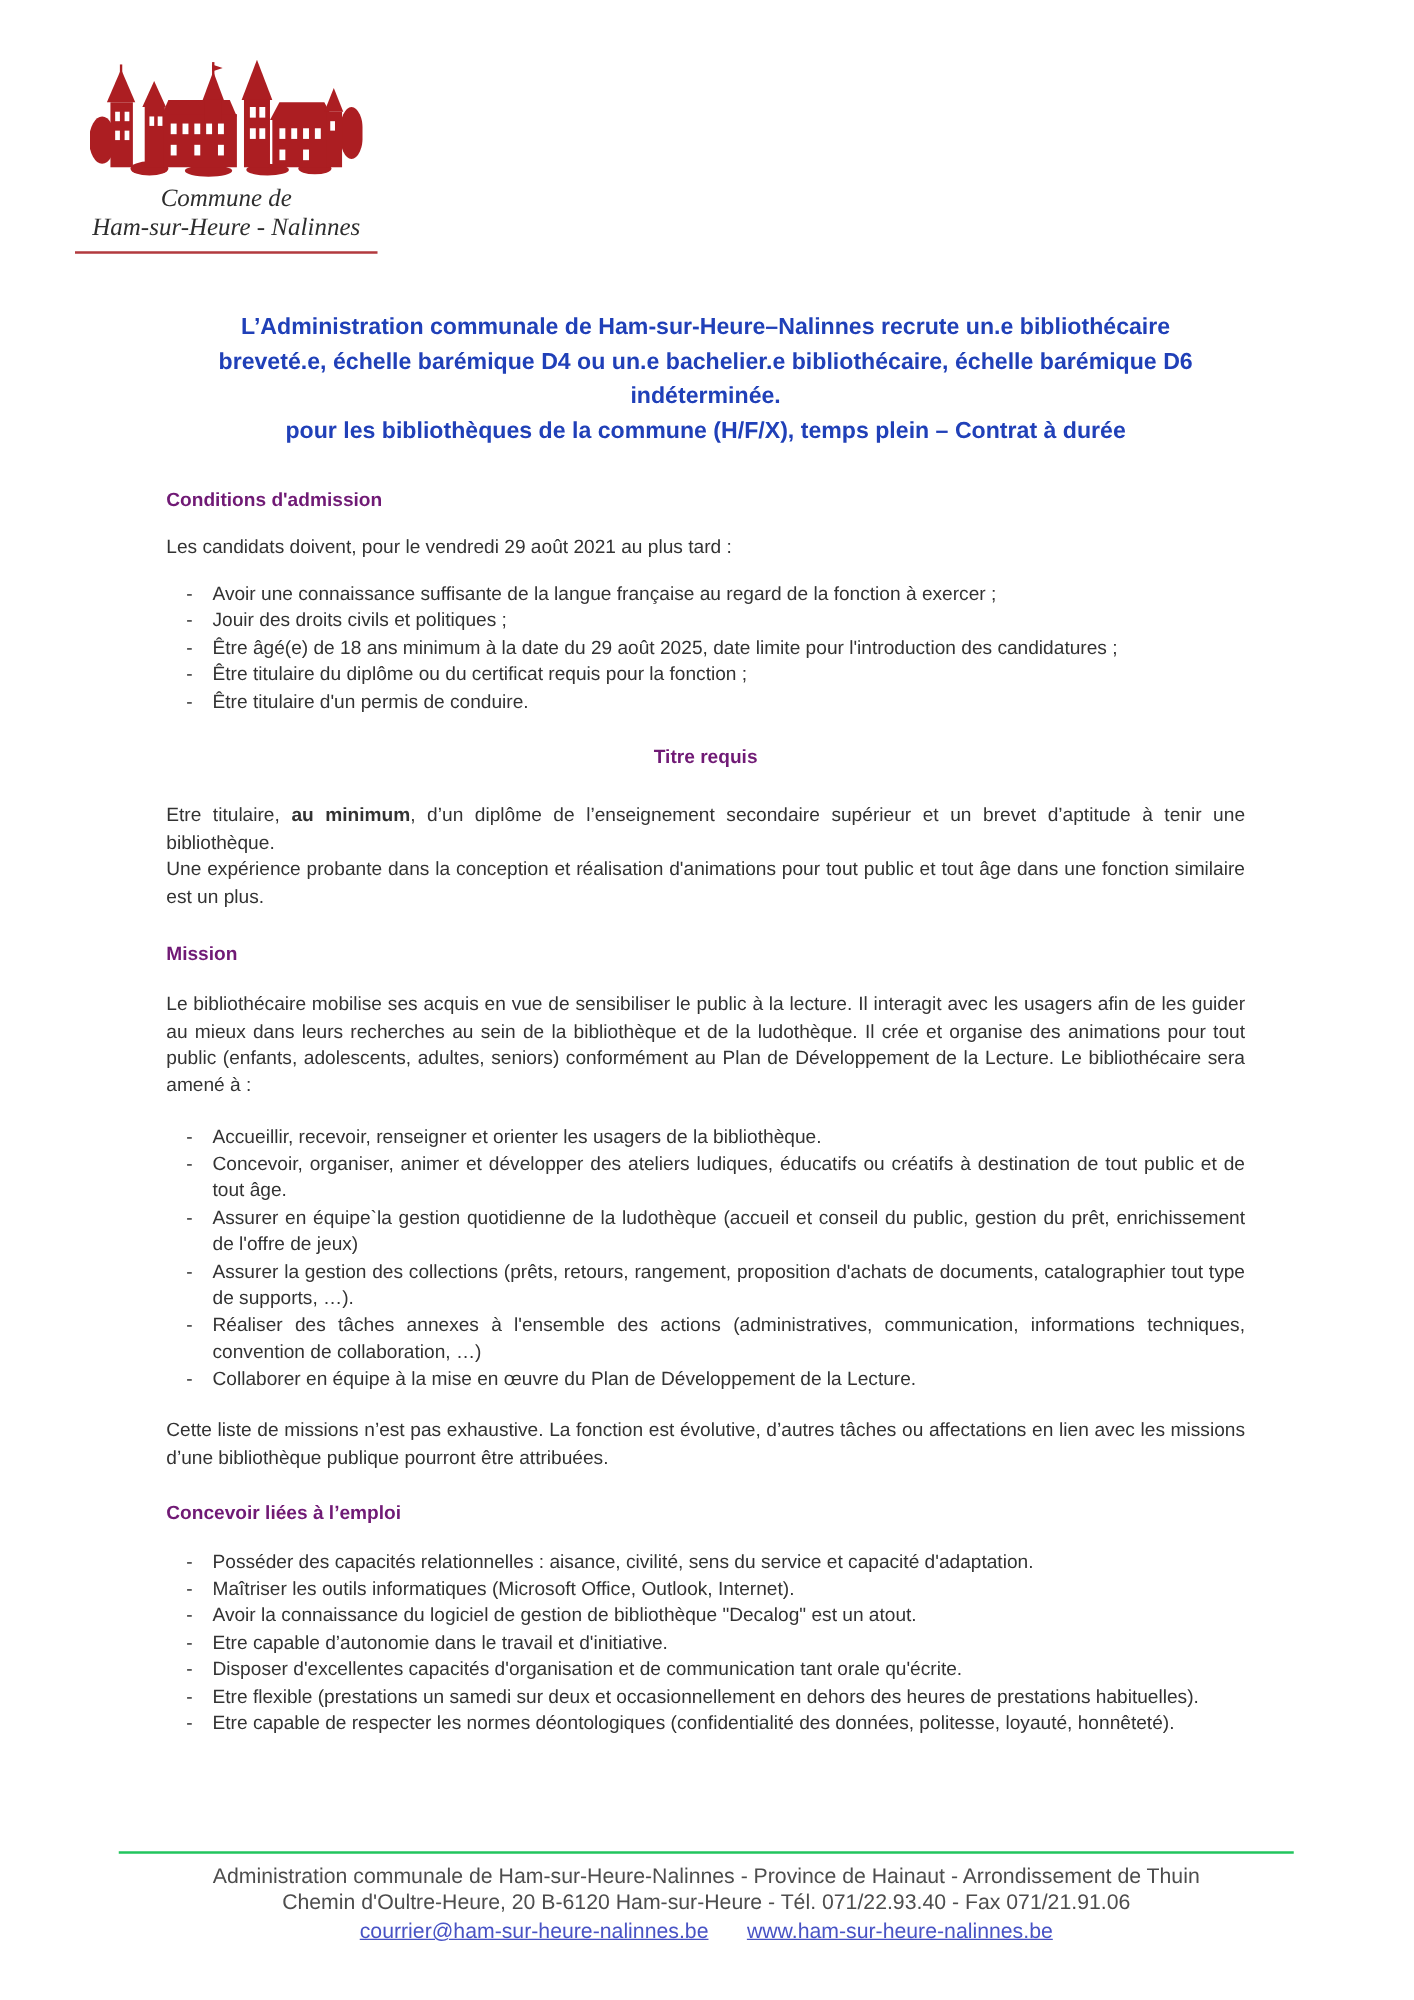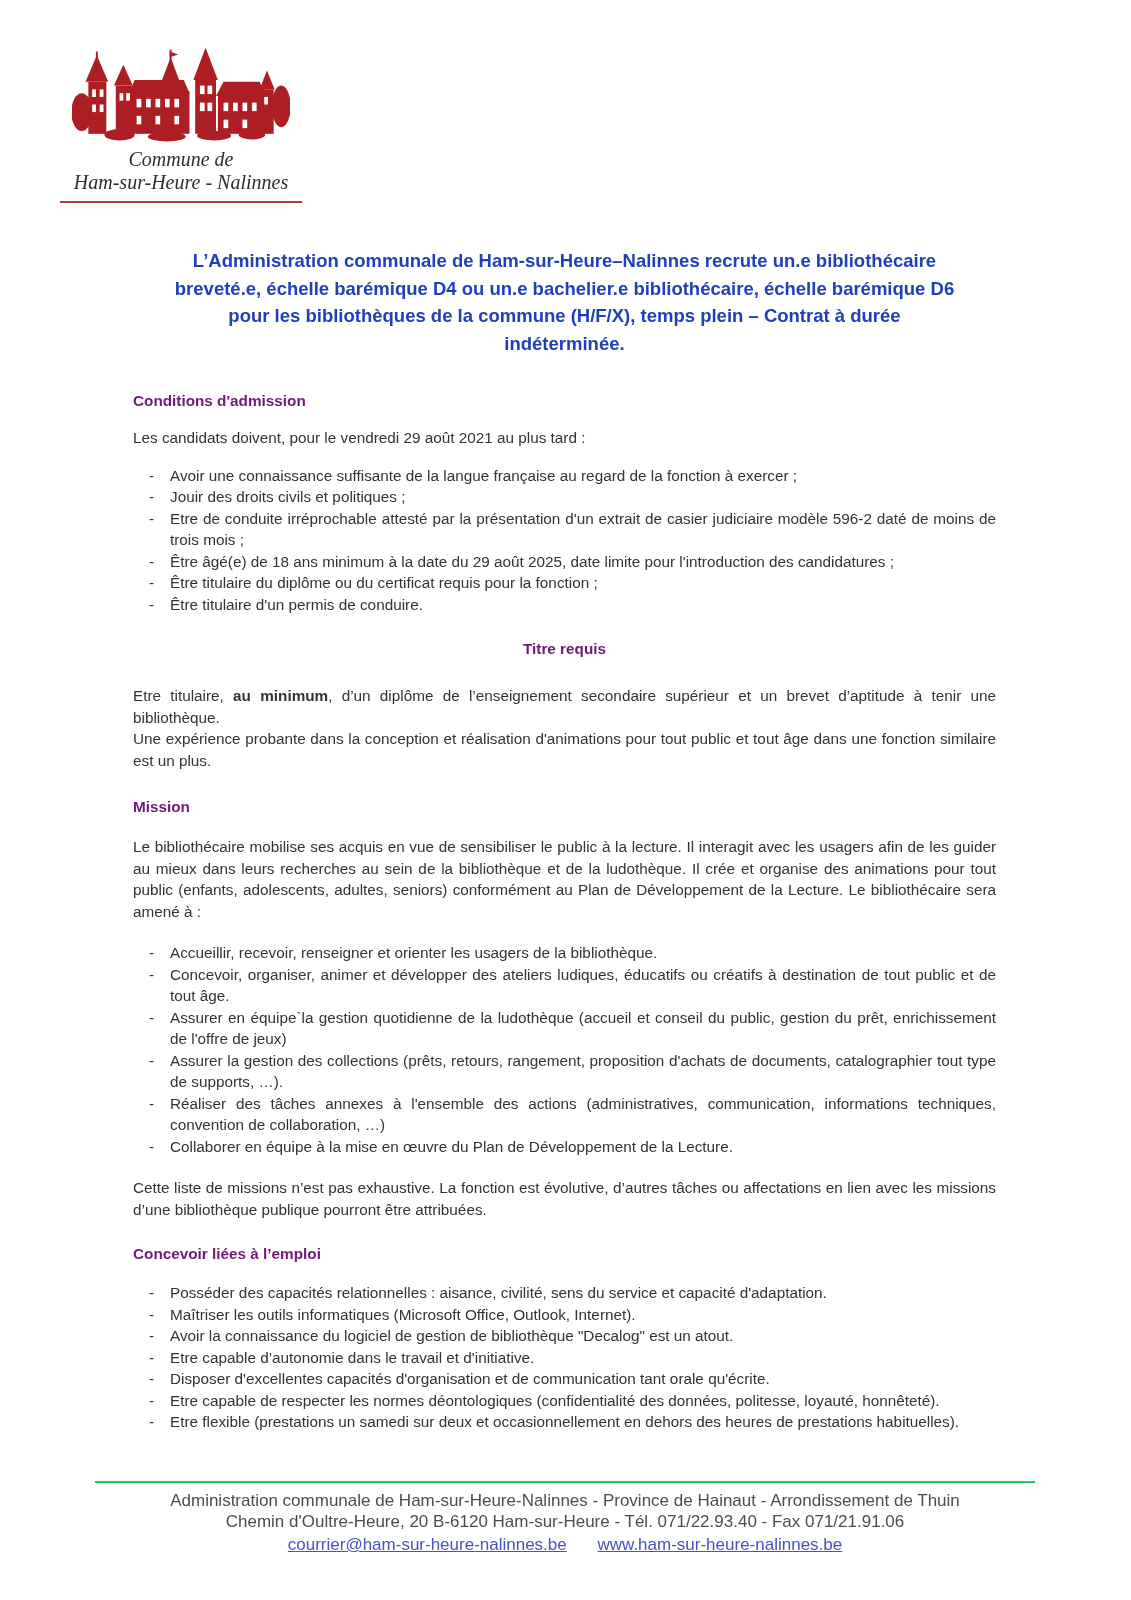--- a/index.html
+++ b/index.html
@@ -110,30 +110,29 @@
     <div class="logo-text">Commune de</div>
     <div class="logo-text">Ham-sur-Heure - Nalinnes</div>
     <hr class="logo-rule">
   </div>
 
   <div class="content">
 
     <div class="doc-title">
       <div>L’Administration communale de Ham-sur-Heure–Nalinnes recrute un.e bibliothécaire</div>
       <div>breveté.e, échelle barémique D4 ou un.e bachelier.e bibliothécaire, échelle barémique D6</div>
+      <div>indéterminée.</div>
       <div>pour les bibliothèques de la commune (H/F/X), temps plein – Contrat à durée</div>
-      <div>indéterminée.</div>
     </div>
 
     <h2 class="section-heading mt-heading1">Conditions d'admission</h2>
     <p class="para mt-intro">Les candidats doivent, pour le vendredi 29 août 2021 au plus tard :</p>
     <ul class="dash-list mt-list">
       <li>Avoir une connaissance suffisante de la langue française au regard de la fonction à exercer ;</li>
       <li>Jouir des droits civils et politiques ;</li>
-      <li>Etre de conduite irréprochable attesté par la présentation d'un extrait de casier judiciaire modèle 596-2 daté de moins de trois mois ;</li>
       <li>Être âgé(e) de 18 ans minimum à la date du 29 août 2025, date limite pour l'introduction des candidatures ;</li>
       <li>Être titulaire du diplôme ou du certificat requis pour la fonction ;</li>
       <li>Être titulaire d'un permis de conduire.</li>
     </ul>
 
     <h2 class="section-heading mt-heading2">Titre requis</h2>
     <p class="para mt-para"><span>Etre titulaire, </span><b>au minimum</b><span>, d’un diplôme de l’enseignement secondaire supérieur et un brevet d’aptitude à tenir une bibliothèque.</span></p>
     <p class="para">Une expérience probante dans la conception et réalisation d'animations pour tout public et tout âge dans une fonction similaire est un plus.</p>
 
     <h2 class="section-heading mt-heading3">Mission</h2>
@@ -148,22 +147,22 @@
     </ul>
     <p class="para mt-outro">Cette liste de missions n’est pas exhaustive. La fonction est évolutive, d’autres tâches ou affectations en lien avec les missions d’une bibliothèque publique pourront être attribuées.</p>
 
     <h2 class="section-heading mt-heading4">Concevoir liées à l’emploi</h2>
     <ul class="dash-list mt-list3">
       <li>Posséder des capacités relationnelles : aisance, civilité, sens du service et capacité d'adaptation.</li>
       <li>Maîtriser les outils informatiques (Microsoft Office, Outlook, Internet).</li>
       <li>Avoir la connaissance du logiciel de gestion de bibliothèque "Decalog" est un atout.</li>
       <li>Etre capable d’autonomie dans le travail et d'initiative.</li>
       <li>Disposer d'excellentes capacités d'organisation et de communication tant orale qu'écrite.</li>
+      <li>Etre flexible (prestations un samedi sur deux et occasionnellement en dehors des heures de prestations habituelles).</li>
       <li>Etre capable de respecter les normes déontologiques (confidentialité des données, politesse, loyauté, honnêteté).</li>
-      <li>Etre flexible (prestations un samedi sur deux et occasionnellement en dehors des heures de prestations habituelles).</li>
     </ul>
   </div>
 
   <div class="footer">
     <div>Administration communale de Ham-sur-Heure-Nalinnes - Province de Hainaut - Arrondissement de Thuin</div>
     <div>Chemin d'Oultre-Heure, 20 B-6120 Ham-sur-Heure - Tél. 071/22.93.40 - Fax 071/21.91.06</div>
     <div class="footer-links">
       <a href="#">courrier@ham-sur-heure-nalinnes.be</a>
       <a href="#">www.ham-sur-heure-nalinnes.be</a>
     </div>

